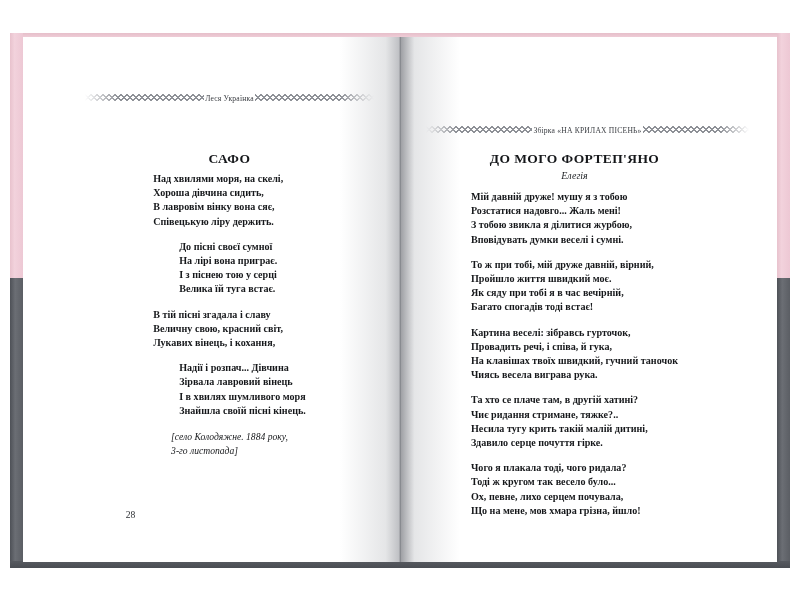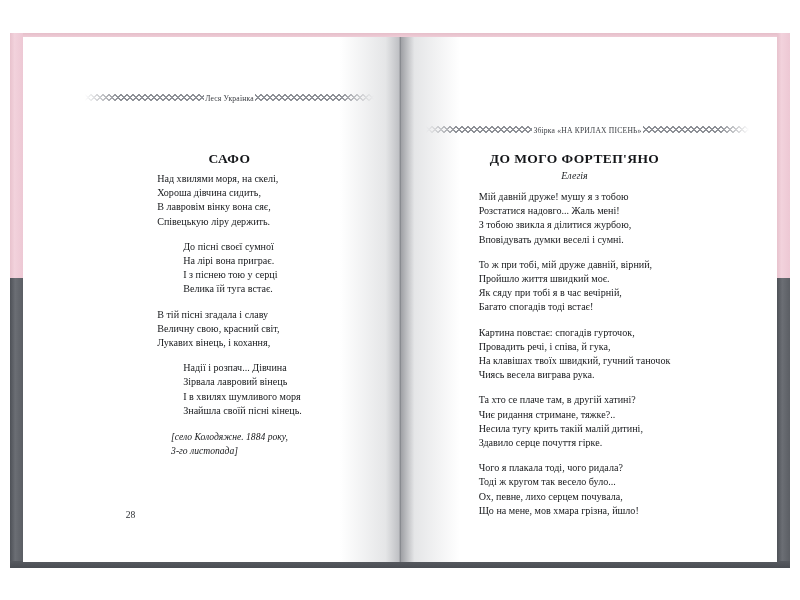--- a/index.html
+++ b/index.html
@@ -156,20 +156,21 @@
   .poem-subtitle {
     font-size: 10px;
     font-style: italic;
     text-align: center;
     color: #1d2024;
     margin: -2px 0 9px 0;
   }
 
   .stanza {
     margin: 0 0 11px 0;
+    font-weight: bold;
   }
   .stanza:last-child { margin-bottom: 0; }
   .line {
     font-size: 10.1px;
     line-height: 14.2px;
     color: #16181b;
     white-space: pre;
   }
   .stanza.indent { padding-left: 26px; }
 
@@ -268,21 +269,21 @@
                 <div class="line">Мій давній друже! мушу я з тобою</div>
                 <div class="line">Розстатися надовго... Жаль мені!</div>
                 <div class="line">З тобою звикла я ділитися журбою,</div>
                 <div class="line">Вповідувать думки веселі і сумні.</div>
               </div><div class="stanza">
                 <div class="line">То ж при тобі, мій друже давній, вірний,</div>
                 <div class="line">Пройшло життя швидкий моє.</div>
                 <div class="line">Як сяду при тобі я в час вечірній,</div>
                 <div class="line">Багато спогадів тоді встає!</div>
               </div><div class="stanza">
-                <div class="line">Картина повстає: спогадів гурточок,</div>
+                <div class="line">Картина веселі: зібравсь гурточок,</div>
                 <div class="line">Провадить речі, і співа, й гука,</div>
                 <div class="line">На клавішах твоїх швидкий, гучний таночок</div>
                 <div class="line">Чиясь весела виграва рука.</div>
               </div><div class="stanza">
                 <div class="line">Та хто се плаче там, в другій хатині?</div>
                 <div class="line">Чиє ридання стримане, тяжке?..</div>
                 <div class="line">Несила тугу крить такій малій дитині,</div>
                 <div class="line">Здавило серце почуття гірке.</div>
               </div><div class="stanza">
                 <div class="line">Чого я плакала тоді, чого ридала?</div>

